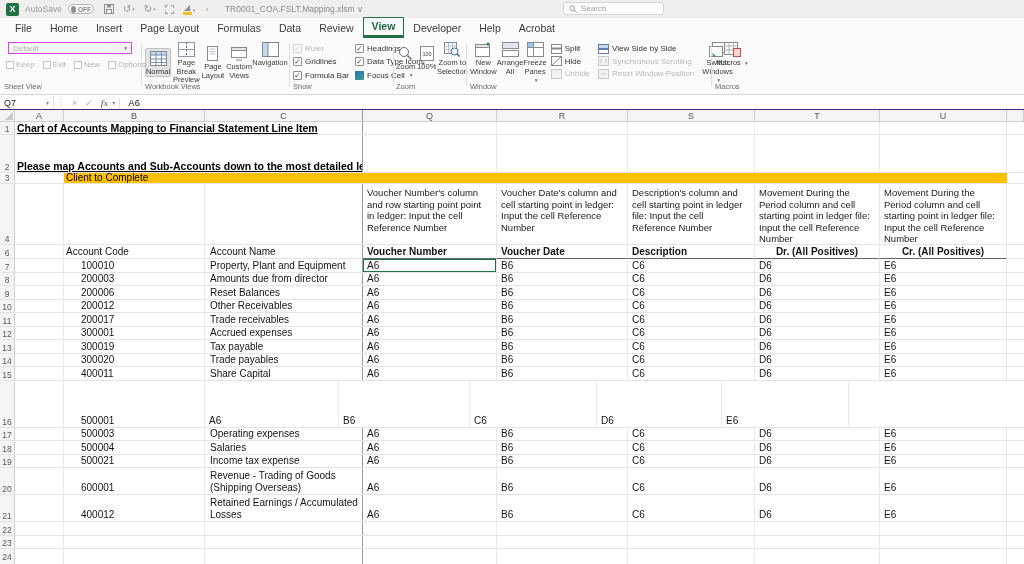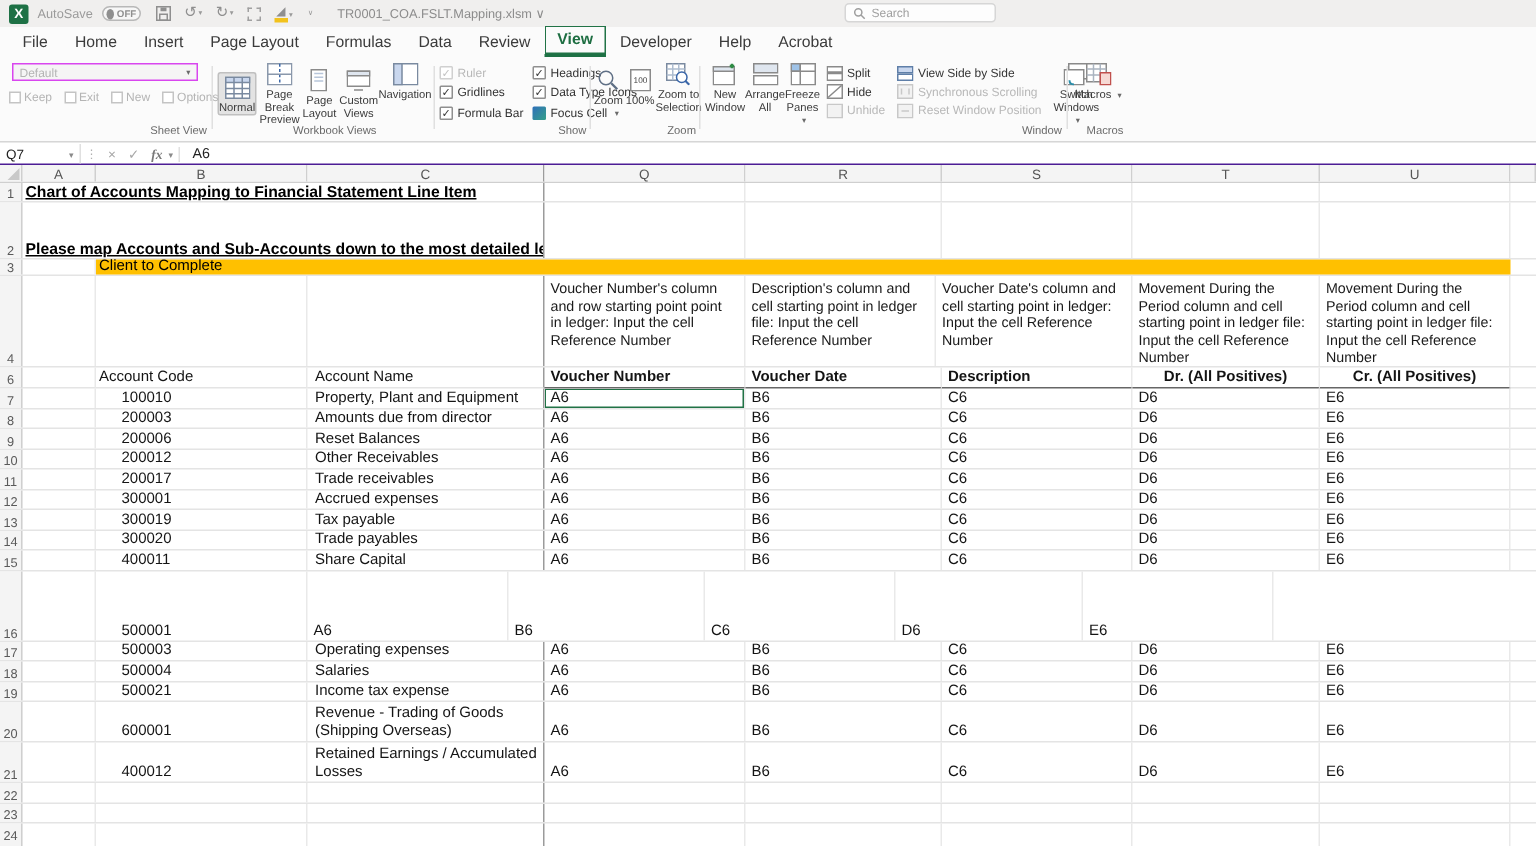--- a/index.html
+++ b/index.html
@@ -21,21 +21,21 @@
 .fname{font-size:8.5px;color:#8c8c8c;margin-left:10px;white-space:nowrap}
 .searchbox{position:absolute;left:563px;top:2px;width:101px;height:13px;background:#fdfdfd;border:1px solid #d6d6d6;border-radius:3px;display:flex;align-items:center;gap:4px;padding-left:5px}
 .searchbox .stx{font-size:8px;color:#9f9f9f}
 
 .menubar{position:absolute;left:0;top:18px;width:1024px;height:20px;background:#fbfbfb;display:flex;align-items:flex-end;padding:0 0 0 6px}
 .mtab{font-size:10.5px;color:#3b3b3b;padding:3px 9px 4px 9px;white-space:nowrap}
 .mtab.active{color:#1e6e42;font-weight:bold;border-bottom:2px solid #1e7145;padding-bottom:4px}
 
 .ribbon{position:absolute;left:0;top:38px;width:1024px;height:57px;background:#fbfbfb;border-bottom:1px solid #d6d6d6}
 .rg{position:absolute;top:2px;height:52px}
-.gl{position:absolute;bottom:1px;left:0;width:100%;text-align:right;font-size:7.5px;color:#6a6a6a;white-space:nowrap}
+.gl{position:absolute;bottom:1px;left:0;width:100%;text-align:left;font-size:7.5px;color:#6a6a6a;white-space:nowrap}
 .vdiv{position:absolute;top:6px;height:42px;width:1px;background:#e0e0e0}
 .combo{position:absolute;left:4px;top:2px;width:124px;height:12px;border:1px solid #d946ef;background:#f5f5f5;display:flex;align-items:center;justify-content:space-between;padding:0 4px;font-size:8px;color:#b4b4b4}
 .srow{position:absolute;left:2px;top:20px;display:flex;gap:8px}
 .sbtn{display:flex;align-items:center;gap:2px;font-size:8px;color:#b4b4b4}
 .sq{width:8px;height:8px;border:1px solid #c4c4c4;background:#fff}
 .btns{display:flex;align-items:center;gap:2px}
 .bb{display:flex;flex-direction:column;align-items:center;padding-top:2px}
 .bb .bl{font-size:7.5px;line-height:8.5px;color:#3b3b3b;text-align:center;margin-top:2px;white-space:pre-line}
 .bb.selbb{background:#e3e3e3;border:1px solid #c0c0c0;border-radius:2px}
 .ck{display:flex;align-items:center;height:12.5px;font-size:8px;color:#333;gap:3px;white-space:nowrap}
@@ -484,22 +484,22 @@
     <div class="band">Client to Complete</div>
     <div class="c colV"></div>
   </div>
 
   <div class="row" style="height:61px">
     <div class="gut">4</div>
     <div class="c colA"></div>
     <div class="c colB"></div>
     <div class="c colC"></div>
     <div class="c colQ desc">Voucher Number's column and row starting point point in ledger: Input the cell Reference Number</div>
+    <div class="c colR desc">Voucher Date's column and cell starting point in ledger: Input the cell Reference Number</div>
     <div class="c colS desc">Description's column and cell starting point in ledger file: Input the cell Reference Number</div>
-    <div class="c colR desc">Voucher Date's column and cell starting point in ledger: Input the cell Reference Number</div>
     <div class="c colT desc">Movement During the Period column and cell starting point in ledger file: Input the cell Reference Number</div>
     <div class="c colU desc">Movement During the Period column and cell starting point in ledger file: Input the cell Reference Number</div>
     <div class="c colV"></div>
   </div>
 
   <div class="row h14" style="border-bottom:none">
     <div class="gut" style="border-bottom:1px solid #e4e4e4">6</div>
     <div class="c colA" style="border-bottom:1px solid #e4e4e4"></div>
     <div class="c colB" style="padding-left:2px;border-bottom:1px solid #e4e4e4">Account Code</div>
     <div class="c colC" style="border-bottom:1px solid #e4e4e4">Account Name</div>

